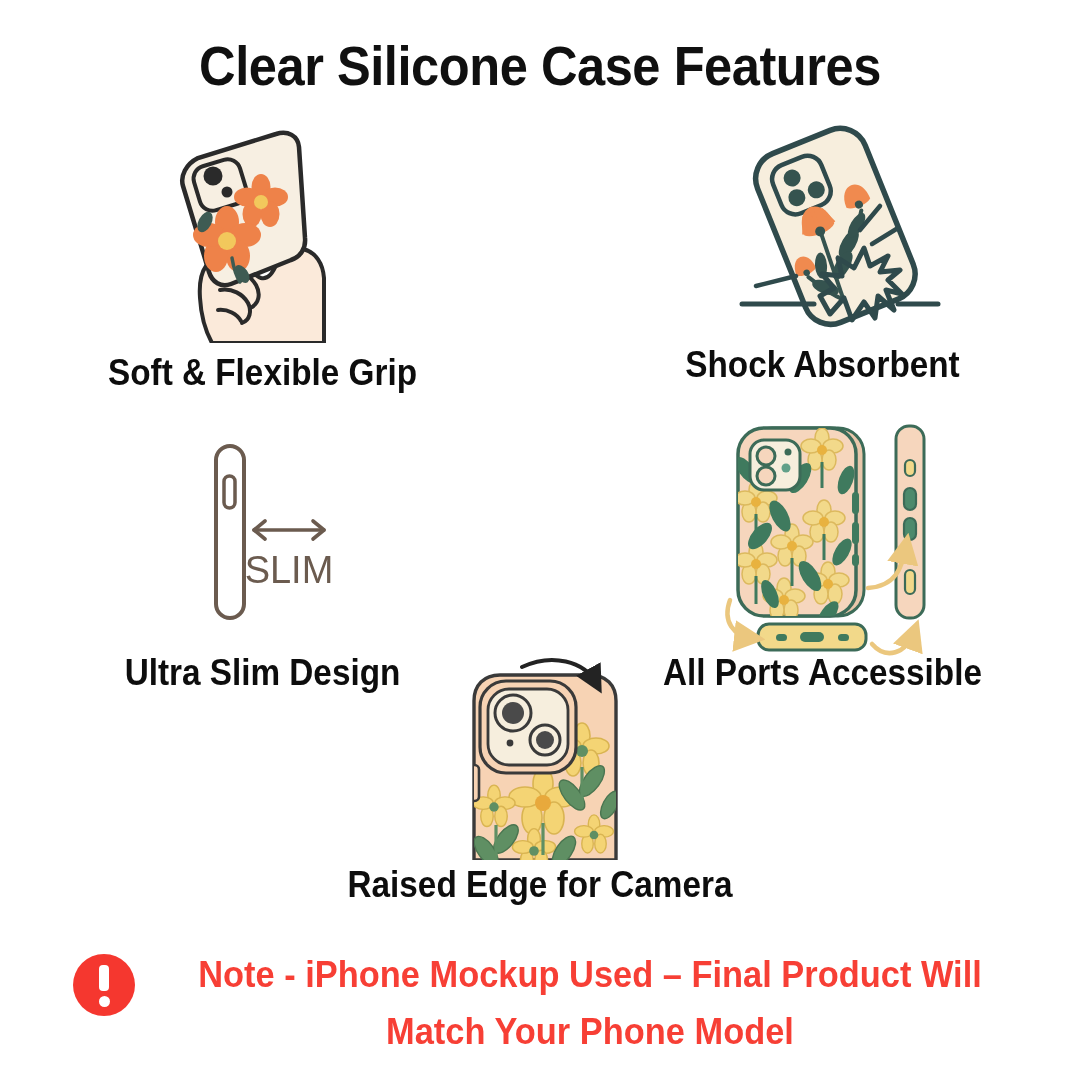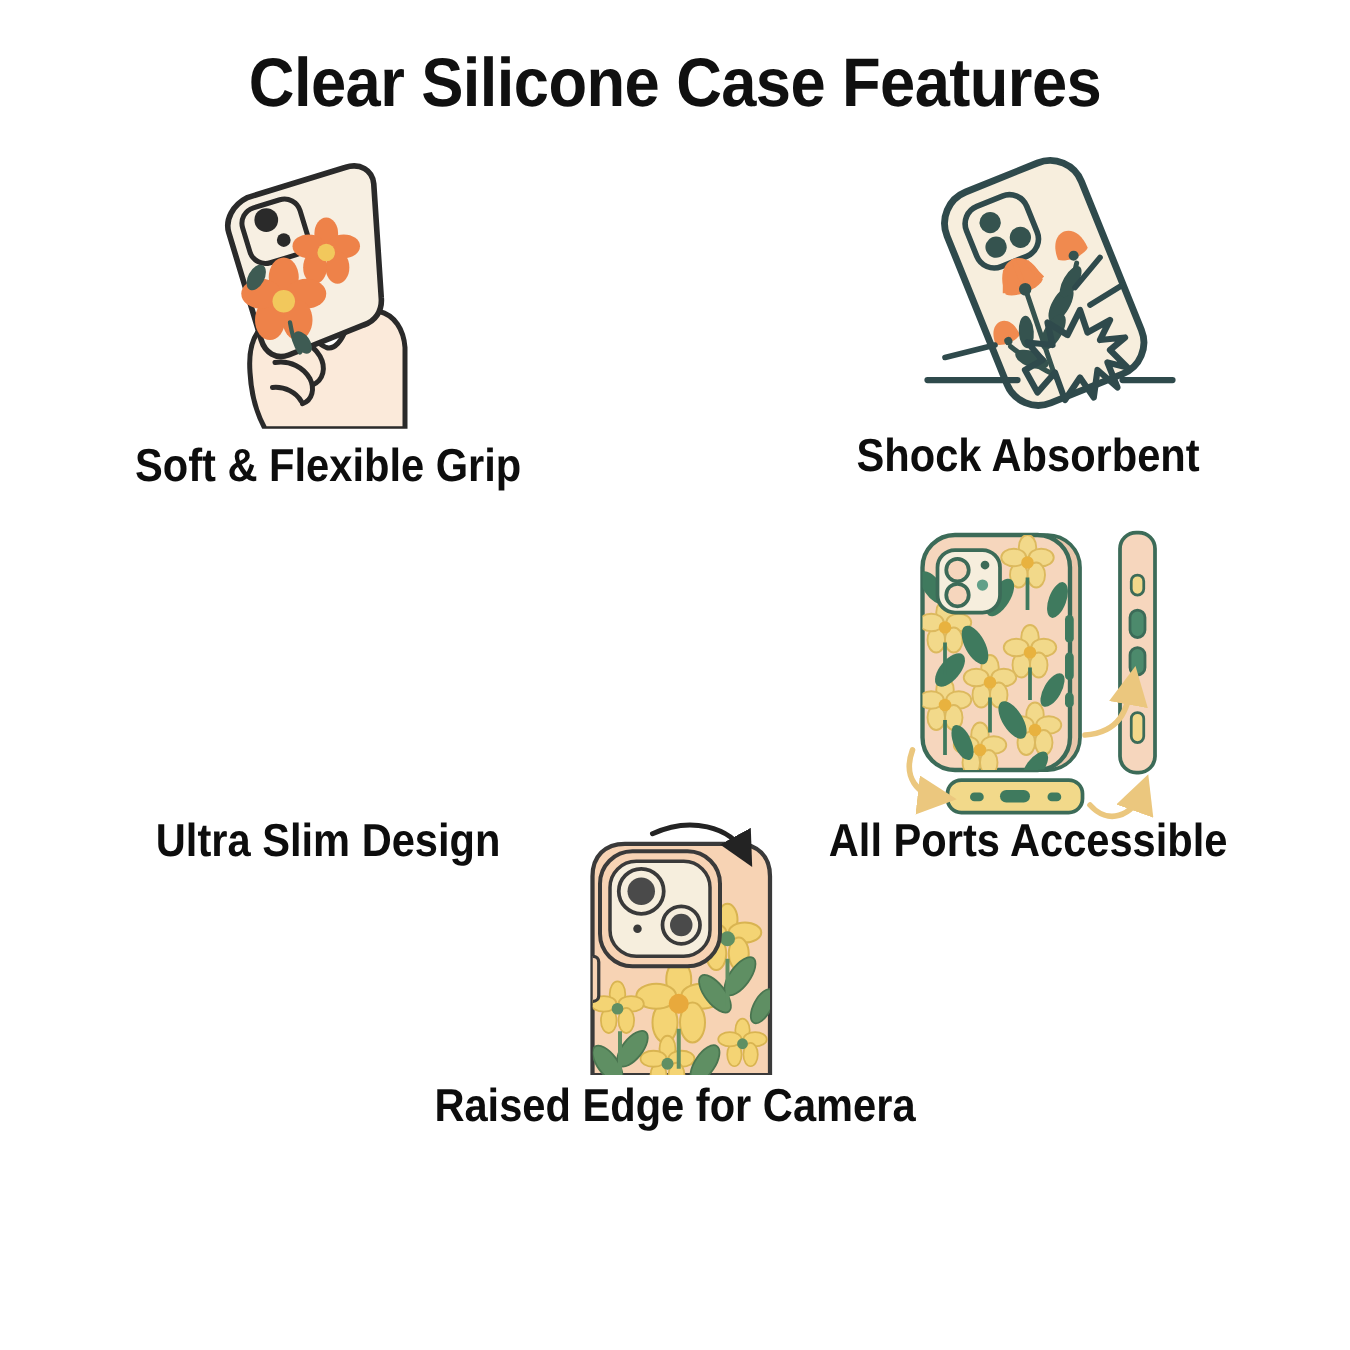--- a/index.html
+++ b/index.html
@@ -183,20 +183,35 @@
 
       <g stroke="#2f4a4c" stroke-width="4.5" stroke-linecap="round">
         <line x1="44" y1="168" x2="84" y2="158"></line>
         <line x1="148" y1="112" x2="168" y2="88"></line>
         <line x1="160" y1="126" x2="186" y2="110"></line>
       </g>
     </svg>
   </div>
   <div class="flabel lbl-shock">Shock Absorbent</div>
 
+  <div class="icon ic-slim">
+    <svg viewBox="0 0 210 205">
+
+      <rect x="38" y="18" width="28" height="172" rx="14" fill="#ffffff" stroke="#6b5b4f" stroke-width="4"></rect>
+      <rect x="46" y="48" width="11" height="32" rx="5.5" fill="#ffffff" stroke="#6b5b4f" stroke-width="3.5"></rect>
+
+      <g stroke="#6b5b4f" stroke-width="3.6" fill="none" stroke-linecap="round" stroke-linejoin="round">
+        <line x1="76" y1="102" x2="146" y2="102"></line>
+        <polyline points="87,93 76,102 87,111"></polyline>
+        <polyline points="135,93 146,102 135,111"></polyline>
+      </g>
+
+      <text x="111" y="155" text-anchor="middle" font-family="Liberation Sans, sans-serif" font-size="38" fill="#6b5b4f">SLIM</text>
+    </svg>
+  </div>
   <div class="flabel lbl-slim">Ultra Slim Design</div>
 
   <div class="icon ic-ports">
     <svg viewBox="0 0 250 245">
       <defs>
         <clipPath id="caseClip">
           <rect x="38" y="10" width="118" height="188" rx="26"></rect>
         </clipPath>
         <marker id="aH" markerWidth="7" markerHeight="7" refX="4" refY="3.5" orient="auto">
           <path d="M0,0 L7,3.5 L0,7 Z" fill="#ebc77e"></path>
@@ -423,14 +438,24 @@
       <circle cx="63" cy="58" r="11" fill="#4a4a4a"></circle>
       <circle cx="95" cy="85" r="15" fill="#f6eedd" stroke="#3a3a3a" stroke-width="3"></circle>
       <circle cx="95" cy="85" r="9" fill="#4a4a4a"></circle>
       <circle cx="60" cy="88" r="3.4" fill="#3a3a3a"></circle>
 
       <path d="M72 12 C102 -2 134 6 146 28" fill="none" stroke="#232323" stroke-width="4" stroke-linecap="round" marker-end="url(#aD)"></path>
     </svg>
   </div>
   <div class="flabel lbl-cam">Raised Edge for Camera</div>
 
+  <div class="note">
+    <div class="note-badge">
+      <div class="bang"></div>
+      <div class="dot"></div>
+    </div>
+    <div class="note-text">
+      <span>Note - iPhone Mockup Used – Final Product Will</span>
+      <span class="note-line2">Match Your Phone Model</span>
+    </div>
+  </div>
 
 </div>
 
 </body></html>

